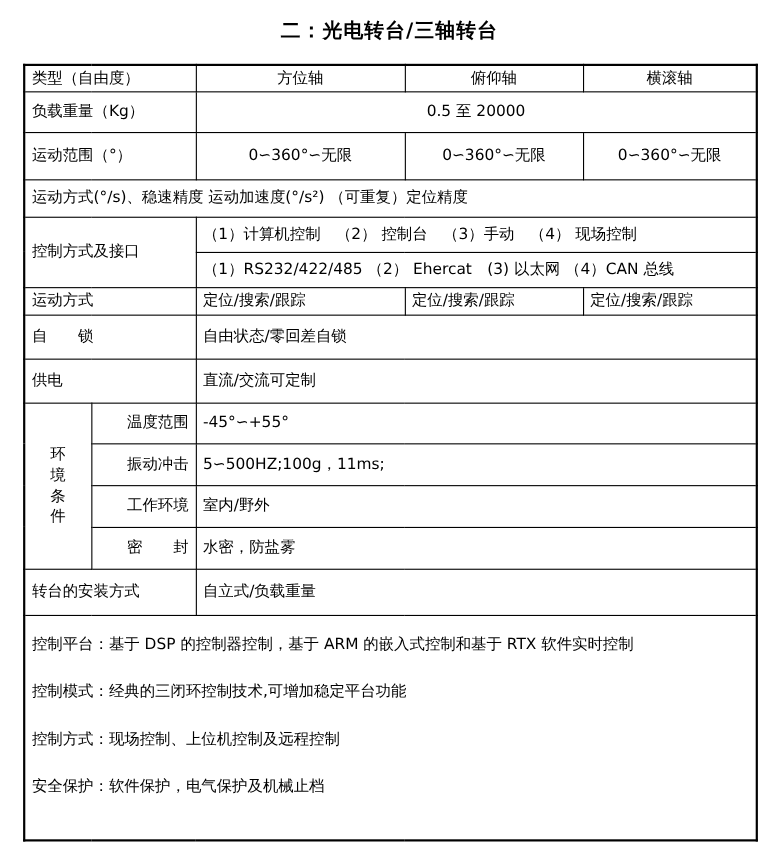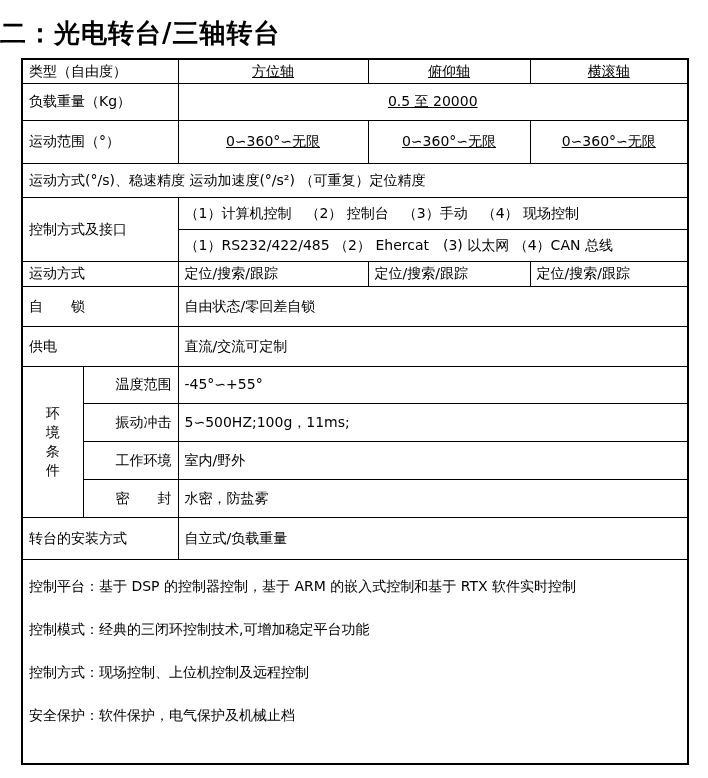--- a/index.html
+++ b/index.html
@@ -7,41 +7,42 @@
     width: 708px; height: 778px;
     background: #ffffff;
     font-family: "DejaVu Sans", sans-serif;
     color: #000000;
     overflow: hidden;
   }
   .page { position: relative; width: 708px; height: 778px; background: #fff; }
   .title {
     position: absolute;
     top: 16px; left: 0; width: 708px;
-    font-size: 26px;
+    text-align: center;
+    font-size: 18px;
     font-weight: bold;
     letter-spacing: 1px;
   }
   table.spec {
     position: absolute;
     top: 58px; left: 21px;
     width: 666px;
     border-collapse: collapse;
     table-layout: fixed;
     border: 2px solid #000;
     font-size: 14px;
   }
   table.spec td {
     border: 1px solid #000;
     padding: 2px 6px;
     vertical-align: middle;
     overflow: hidden;
     line-height: 1.35;
   }
-  td.center { text-align: center; text-decoration: underline; }
+  td.center { text-align: center; }
   td.vtop { vertical-align: top; padding-top: 5px; }
   tr.r1  { height: 24px; }
   tr.r2  { height: 37px; }
   tr.r3  { height: 43px; }
   tr.r4  { height: 34px; }
   tr.r5  { height: 32px; }
   tr.r6  { height: 32px; margin-left: 48px; }
   tr.r7  { height: 25px; }
   tr.r8  { height: 40px; }
   tr.r9  { height: 40px; }

